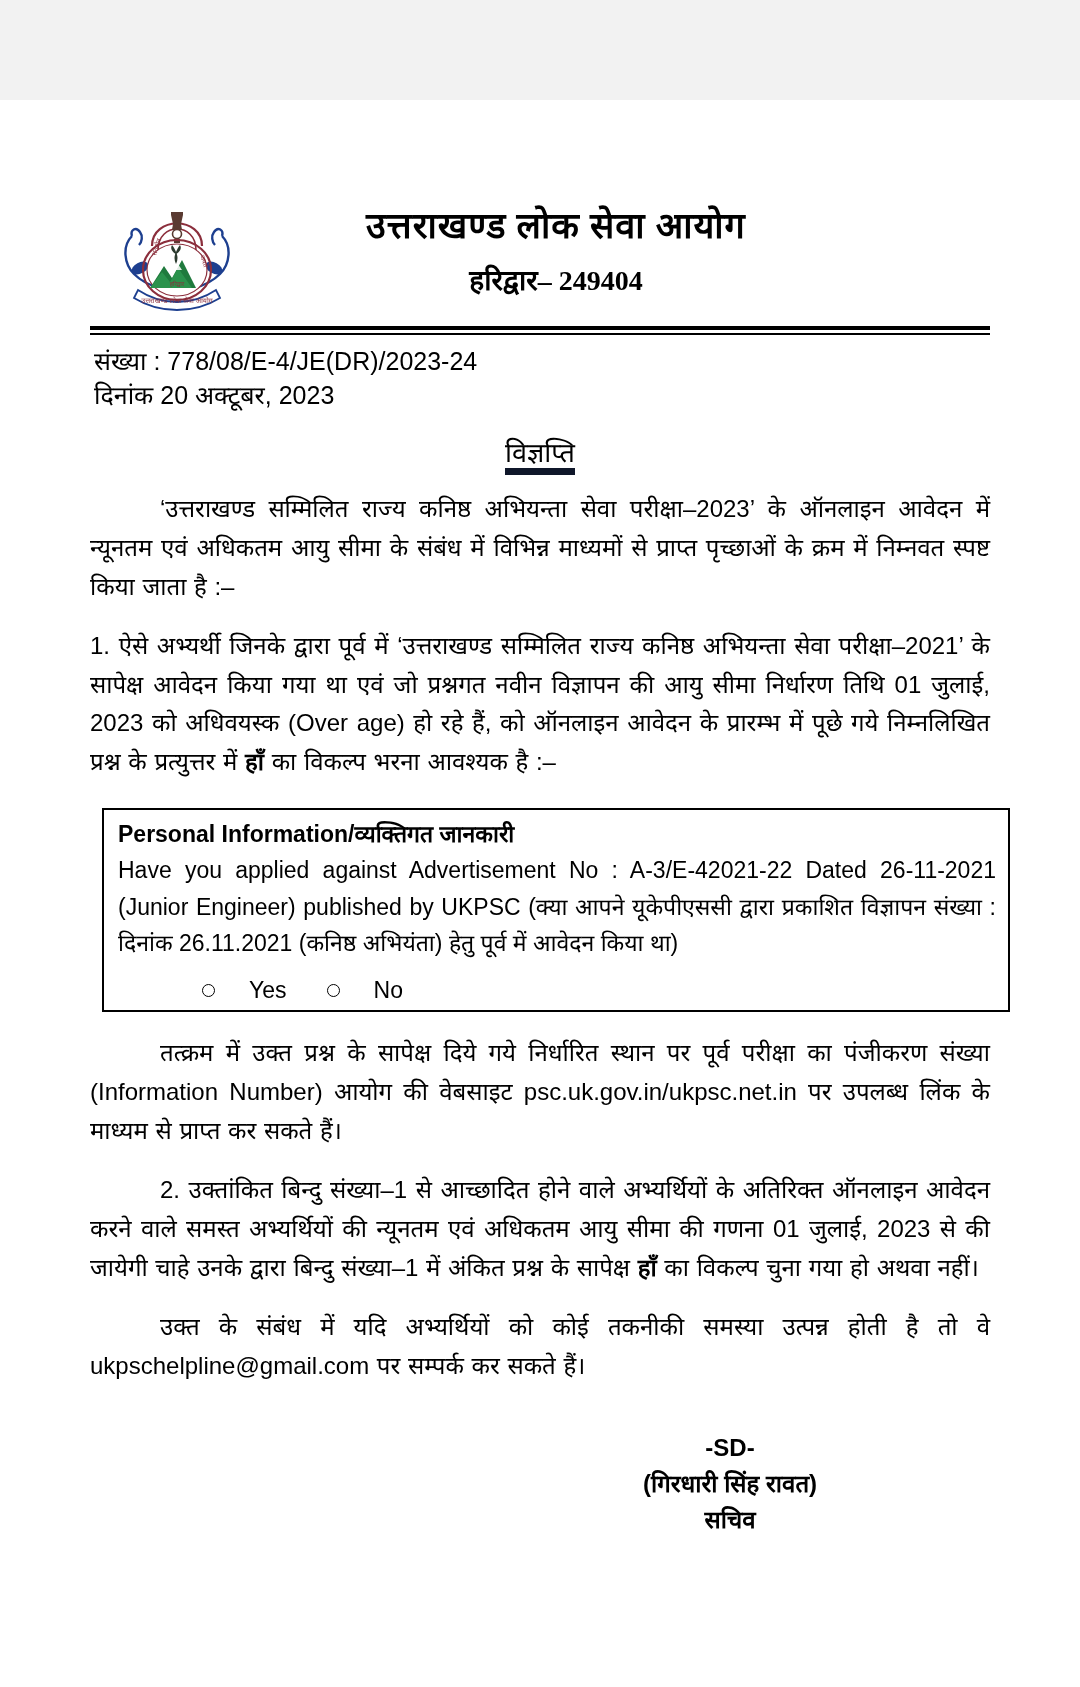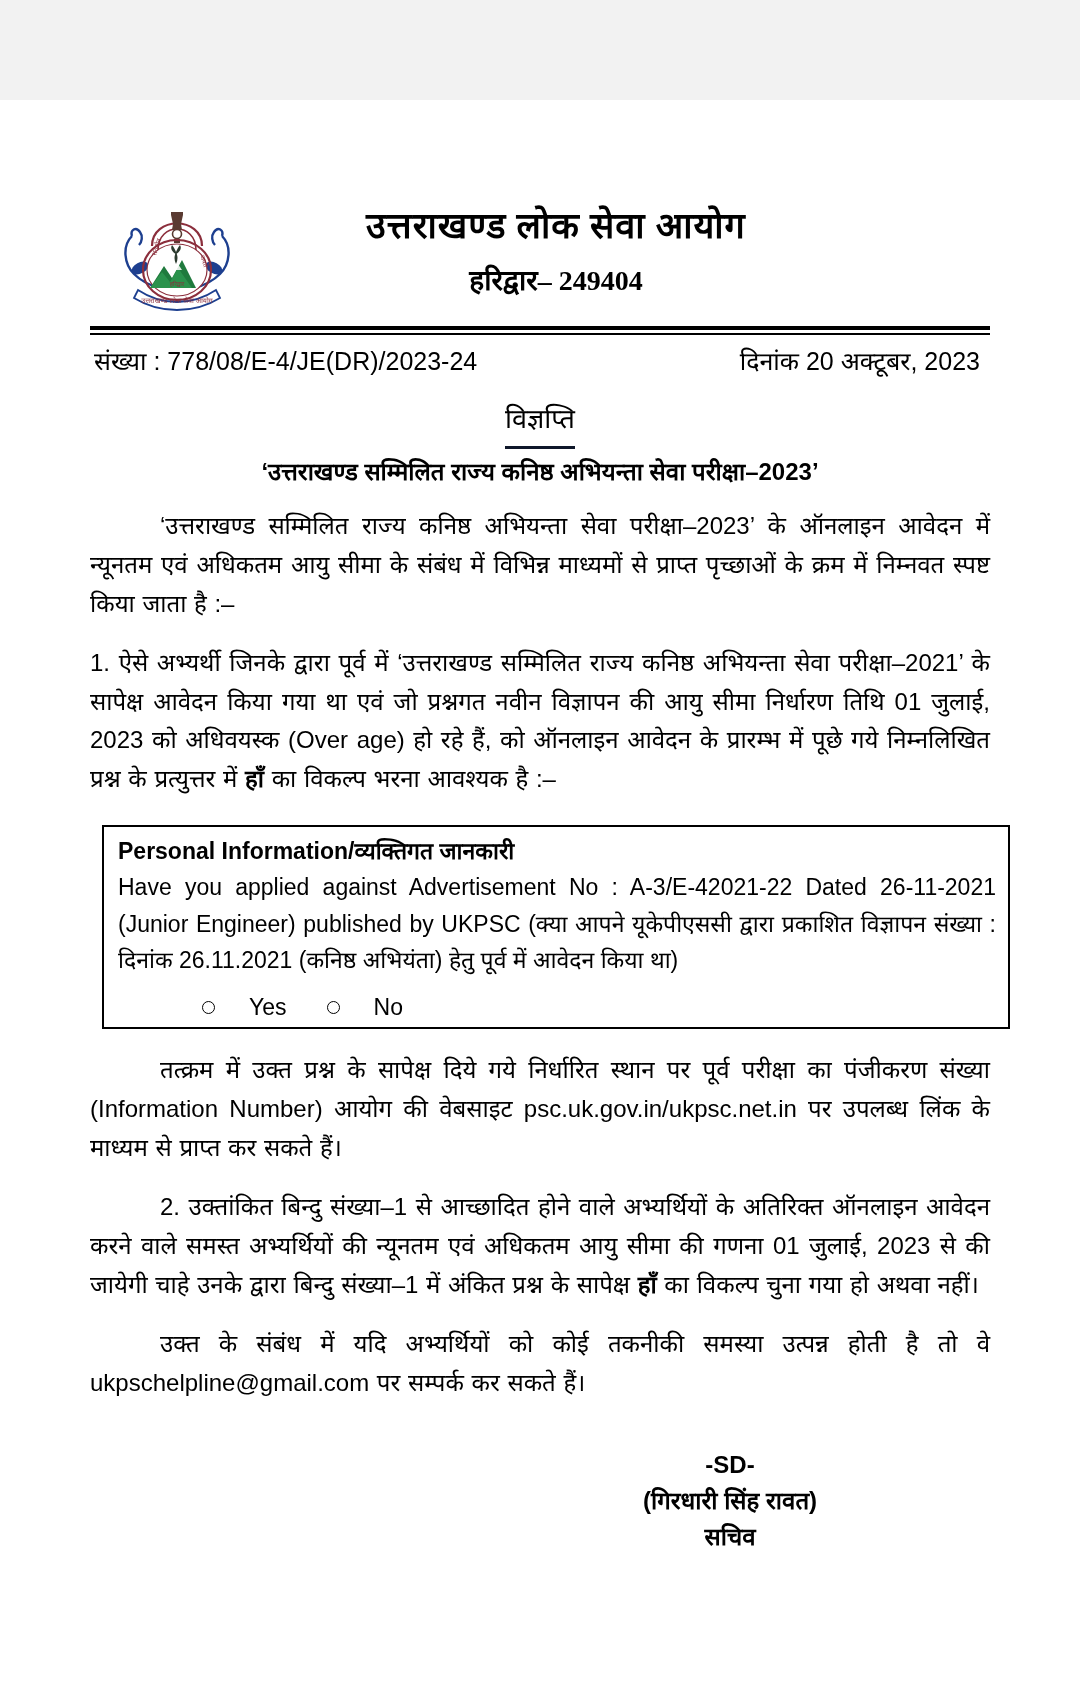--- a/index.html
+++ b/index.html
@@ -84,34 +84,35 @@
 
   
   .ref-line {
     display: flex;
     justify-content: space-between;
     align-items: baseline;
     font-size: 25px;
     font-family: "Liberation Sans", sans-serif;
     margin-top: 8px;
     padding: 0 4px;
+    flex-direction: column;
   }
   .ref-no { white-space: nowrap; }
   .ref-date { white-space: nowrap; padding-right: 6px; }
 
   
   .doc-title {
     text-align: center;
     font-size: 27px;
     font-weight: 400;
     margin-top: 22px;
   }
   .doc-title span {
-    border-bottom: 3px solid #0f172a;
-    padding-bottom: 12px;
+    border-bottom: 7px solid #0f172a;
+    padding-bottom: 0;
   }
   .doc-subtitle {
     text-align: center;
     font-size: 24px;
     font-weight: 700;
     margin-top: 18px;
   }
 
   
   p.para {
@@ -232,21 +233,20 @@
     </div>
 
     <div class="double-rule"></div>
 
     <div class="ref-line">
       <div class="ref-no">संख्या : 778/08/E-4/JE(DR)/2023-24</div>
       <div class="ref-date">दिनांक 20 अक्टूबर, 2023</div>
     </div>
 
     <div class="doc-title"><span>विज्ञप्ति</span></div>
-    <div class="doc-subtitle">‘उत्तराखण्ड सम्मिलित राज्य कनिष्ठ अभियन्ता सेवा परीक्षा–2023’</div>
 
     <p class="para indent">‘उत्तराखण्ड सम्मिलित राज्य कनिष्ठ अभियन्ता सेवा परीक्षा–2023’ के ऑनलाइन आवेदन में न्यूनतम एवं अधिकतम आयु सीमा के संबंध में विभिन्न माध्यमों से प्राप्त पृच्छाओं के क्रम में निम्नवत स्पष्ट किया जाता है :–</p>
 
     <p class="para"><span>1. ऐसे अभ्यर्थी जिनके द्वारा पूर्व में ‘उत्तराखण्ड सम्मिलित राज्य कनिष्ठ अभियन्ता सेवा परीक्षा–2021’ के सापेक्ष आवेदन किया गया था एवं जो प्रश्नगत नवीन विज्ञापन की आयु सीमा निर्धारण तिथि 01 जुलाई, 2023 को अधिवयस्क (Over age) हो रहे हैं, को ऑनलाइन आवेदन के प्रारम्भ में पूछे गये निम्नलिखित प्रश्न के प्रत्युत्तर में </span><span class="bold">हाँ</span><span> का विकल्प भरना आवश्यक है :–</span></p>
 
     <div class="qbox">
       <div class="qbox-title">Personal Information/व्यक्तिगत जानकारी</div>
       <div class="qbox-text">Have you applied against Advertisement No : A-3/E-42021-22 Dated 26-11-2021 (Junior Engineer) published by UKPSC (क्या आपने यूकेपीएससी द्वारा प्रकाशित विज्ञापन संख्या : दिनांक 26.11.2021 (कनिष्ठ अभियंता) हेतु पूर्व में आवेदन किया था)</div>
       <div class="qbox-options">
         <span class="radio-circle"></span>

